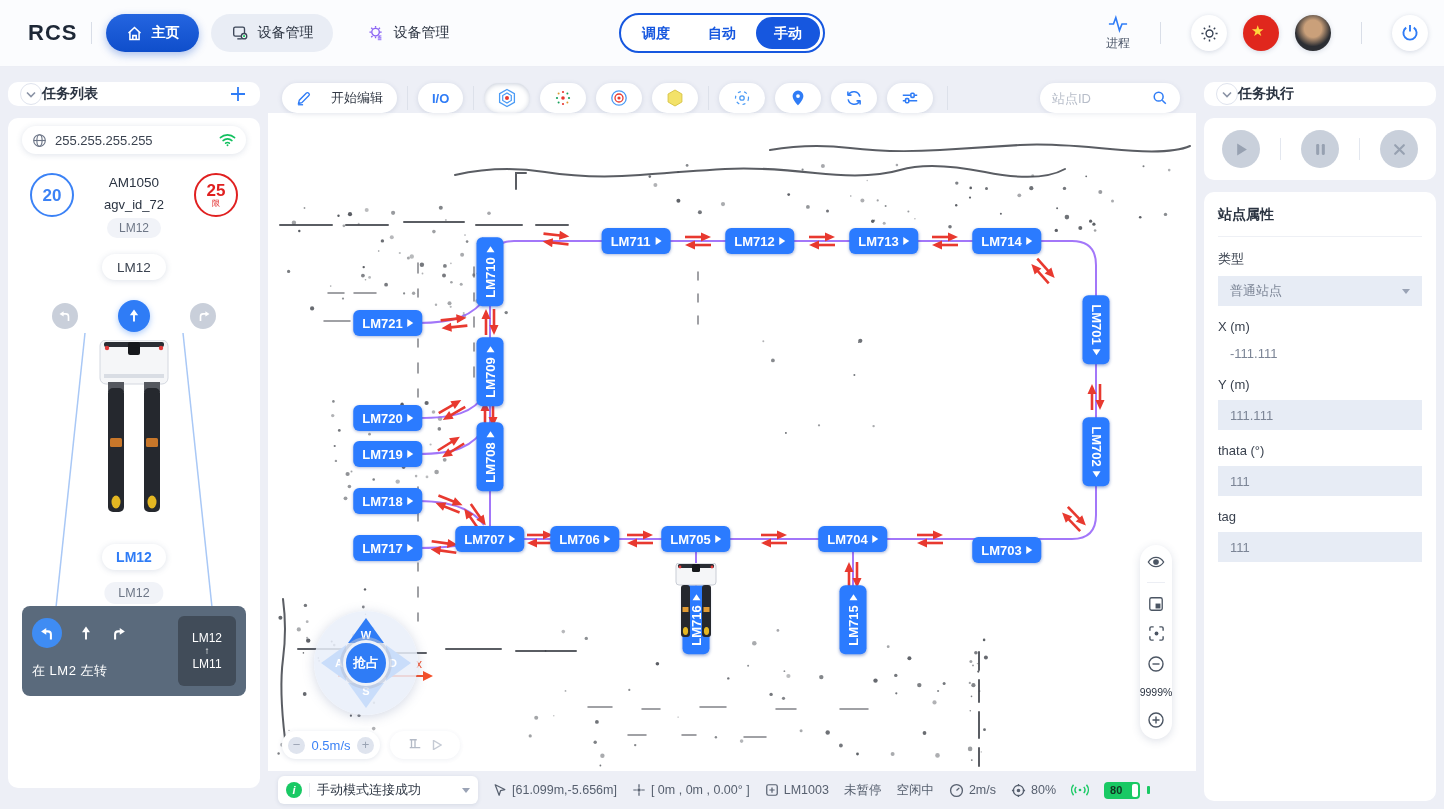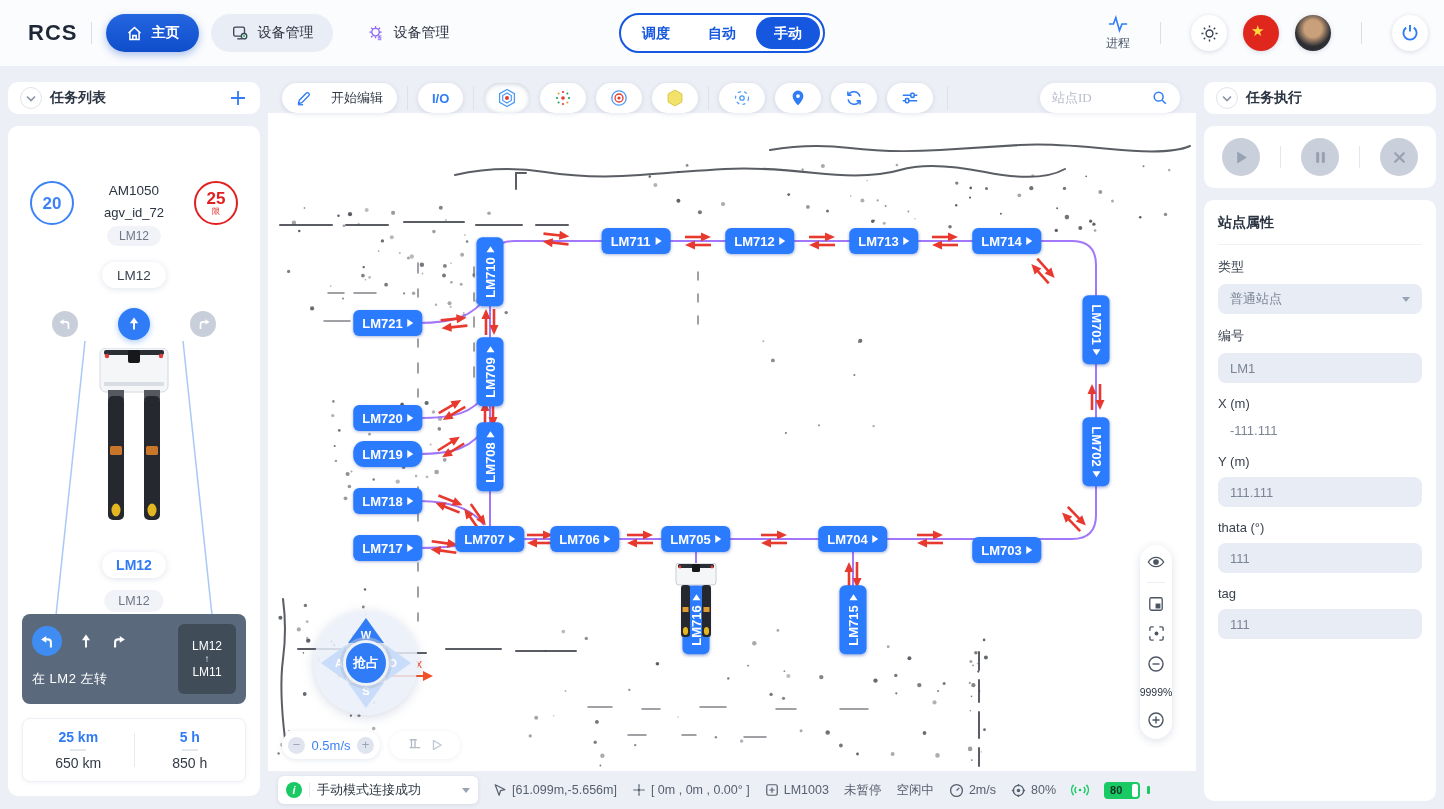--- a/index.html
+++ b/index.html
@@ -21,21 +21,21 @@
 .nav-right{margin-left:auto;display:flex;align-items:center;gap:16px;margin-right:16px}
 .process{display:flex;flex-direction:column;align-items:center;font-size:12px;color:#4a5568;gap:1px}
 .circle-btn{width:36px;height:36px;border-radius:50%;background:#fff;box-shadow:0 1px 5px rgba(60,80,120,.2);display:flex;align-items:center;justify-content:center;cursor:pointer;overflow:hidden}
 .flag{background:#e0271d;position:relative}
 .flag .star{color:#ffd83d;font-size:15px;position:absolute;left:8px;top:7px}
 .avatar{background:radial-gradient(circle at 50% 38%,#caa07a 0 30%,#2c2e33 62%);}
 
 
 .left-panel{position:absolute;left:0;top:67px;width:268px;bottom:0;padding:15px 8px 8px;z-index:30}
 .card{background:#fff;border-radius:10px}
-.panel-head{height:32px;display:flex;align-items:center;padding:0 12px;gap:8px}
+.panel-head{height:24px;display:flex;align-items:center;padding:0 12px;gap:0}
 .panel-head .title{font-size:14px;font-weight:700;color:#2b3442;flex:1}
 .chev-circle{width:22px;height:22px;border-radius:50%;border:1px solid #e0e4ee;display:flex;align-items:center;justify-content:center;cursor:pointer;background:#fff}
 .agv-card{position:relative;height:670px;margin-top:12px}
 .ip-pill{position:absolute;left:14px;top:8px;width:224px;height:28px;border-radius:15px;background:#fff;box-shadow:0 1px 6px rgba(80,100,140,.18);display:flex;align-items:center;padding:0 10px;gap:8px}
 .ip-text{font-size:13px;color:#3b4350;flex:1}
 .spd-circle{position:absolute;top:55px;width:44px;height:44px;border-radius:50%;border:2px solid;display:flex;flex-direction:column;align-items:center;justify-content:center;background:#fff}
 .spd-circle.cur{left:22px;border-color:#3b82f6;color:#3b82f6}
 .spd-circle.lim{left:186px;border-color:#e02020;color:#e02020}
 .spd-num{font-size:17px;font-weight:700;line-height:17px}
 .spd-suffix{font-size:8px;line-height:8px;margin-top:1px}
@@ -85,21 +85,21 @@
 .d-tri{border-left:4.5px solid transparent;border-right:4.5px solid transparent;border-top:6.5px solid #fff}
 .map-robot{position:absolute;left:428px;top:496px;transform:translateX(-50%);z-index:6}
 
 .map-toolbar{position:absolute;left:14px;right:16px;top:16px;display:flex;align-items:center;gap:10px;z-index:12}
 .tbtn{height:30px;border-radius:16px;background:#fff;box-shadow:0 1px 5px rgba(70,90,130,.16);display:flex;align-items:center;justify-content:center;padding:0 14px;font-size:13px;color:#333a46;gap:20px;cursor:pointer}
 .tbtn.io{color:#2f7cf6;font-weight:700}
 .tbtn.ic{width:46px;padding:0}
 .tbtn.selected{box-shadow:inset 0 1px 5px rgba(70,90,130,.3),0 1px 3px rgba(70,90,130,.08)}
 .tb-div{width:1px;height:24px;background:#dde1ea}
 .search-box{margin-left:auto;width:140px;height:30px;border-radius:16px;background:#fff;box-shadow:0 1px 5px rgba(70,90,130,.12);display:flex;align-items:center;padding:0 12px;gap:6px}
-.search-box input{border:0;outline:0;flex:1;min-width:0;font-size:13px;color:#3b4350;background:transparent;font-family:Liberation Serif, serif}
+.search-box input{border:0;outline:0;flex:1;min-width:0;font-size:13px;color:#3b4350;background:transparent;font-family:Liberation Sans, sans-serif}
 .search-box input::placeholder{color:#b7bdc9}
 
 .float-tools{position:absolute;right:24px;top:478px;width:32px;border-radius:16px;background:#fff;box-shadow:0 2px 8px rgba(70,90,130,.18);display:flex;flex-direction:column;align-items:center;padding:10px 0;gap:13px;z-index:12}
 .ft-sep{width:18px;height:1px;background:#eceef4}
 .zoom-label{font-size:10.5px;color:#2b3442;white-space:nowrap}
 .ft-ic{cursor:pointer;display:flex}
 
 .joy{position:absolute;left:46px;top:544px;width:104px;height:104px;border-radius:50%;background:rgba(233,238,249,.85);box-shadow:0 2px 12px rgba(100,120,160,.28);z-index:11}
 .tri-btn{position:absolute;display:flex;justify-content:center;color:#fff;font-size:11px;font-weight:700;cursor:pointer}
 .tri-btn.t{left:34px;top:7px;width:36px;height:25px;clip-path:polygon(50% 0,100% 100%,0 100%);background:#2f7cf6;align-items:flex-end;padding-bottom:2px}
@@ -129,21 +129,21 @@
 
 
 .right-panel{position:absolute;right:0;top:67px;width:248px;bottom:0;padding:15px 8px 8px;display:flex;flex-direction:column;z-index:30}
 .exec-card{margin-top:12px;height:62px;display:flex;align-items:center;justify-content:center;gap:20px}
 .exec-btn{width:38px;height:38px;border-radius:50%;background:#c9d0db;display:flex;align-items:center;justify-content:center;cursor:pointer}
 .exec-sep{width:1px;height:22px;background:#e3e7ef}
 .props-card{margin-top:12px;flex:1;padding:14px 14px 10px;overflow:hidden}
 .props-title{font-size:14px;font-weight:700;color:#2b3442}
 .props-hr{height:1px;background:#eef0f5;margin:12px 0 2px}
 .field label{display:block;font-size:13px;color:#39414e;margin:13px 0 8px}
-.ctrl{height:30px;border-radius:8px;background:#e7ecf5;color:#7c8596;font-size:13px;display:flex;align-items:center;padding:0 12px}
+.ctrl{height:30px;border-radius:0;background:#e7ecf5;color:#7c8596;font-size:13px;display:flex;align-items:center;padding:0 12px}
 .ctrl.select{justify-content:space-between;cursor:pointer}
 .ctrl.plain{background:transparent;padding:0 12px;height:22px}
 .ctrl input{border:0;outline:0;background:transparent;width:100%;font-size:13px;color:#7c8596;font-family:inherit}
 </style>
 </head>
 <body>
 
 <div class="navbar">
   <div class="logo">RCS</div>
   <div class="vdiv"></div>
@@ -232,20 +232,38 @@
           <path d="M10 3v14M3 10h14"></path>
         </svg>
       </span>
   </div>
 
   <div class="card agv-card">
     <svg class="guide-svg" width="252" height="670">
       <line x1="77" y1="215" x2="40" y2="565" stroke="#a9c8f6" stroke-width="1.5"></line>
       <line x1="175" y1="215" x2="212" y2="565" stroke="#a9c8f6" stroke-width="1.5"></line>
     </svg>
+    <div class="ip-pill">
+      <span>
+          <svg width="15" height="15" viewBox="0 0 16 16" fill="none" stroke="#6b7486" stroke-width="1.2">
+            <circle cx="8" cy="8" r="6.2"></circle>
+            <ellipse cx="8" cy="8" rx="2.8" ry="6.2"></ellipse>
+            <path d="M1.8 8h12.4"></path>
+          </svg>
+        </span>
+      <span class="ip-text">255.255.255.255</span>
+      <span>
+          <svg width="17" height="14" viewBox="0 0 18 14" fill="none" stroke="#12c05f" stroke-width="1.7" stroke-linecap="round">
+            <path d="M1.5 4.5a11 11 0 0 1 15 0"></path>
+            <path d="M4.3 7.6a7 7 0 0 1 9.4 0"></path>
+            <path d="M7 10.4a3.2 3.2 0 0 1 4 0"></path>
+            <circle cx="9" cy="12.6" r="1" fill="#12c05f" stroke="none"></circle>
+          </svg>
+        </span>
+    </div>
 
     <div class="spd-circle cur">
       <span class="spd-num">20</span>
     </div>
     <div class="spd-circle lim">
       <span class="spd-num">25</span>
       <span class="spd-suffix">限</span>
     </div>
     <div class="agv-meta">
       <div class="m1">AM1050</div>
@@ -319,33 +337,20 @@
         </div>
         <div class="hint-text">在 LM2 左转</div>
       </div>
       <div class="route-box">
         <span>LM12</span>
         <span class="arr">↑</span>
         <span>LM11</span>
       </div>
     </div>
 
-    <div class="stats-card">
-      <div class="stat">
-        <div class="v">25 km</div>
-        <div class="tick"></div>
-        <div class="t">650 km</div>
-      </div>
-      <div class="stat-div"></div>
-      <div class="stat">
-        <div class="v">5 h</div>
-        <div class="tick"></div>
-        <div class="t">850 h</div>
-      </div>
-    </div>
   </div>
 </div>
 
 <div class="center">
   <div class="top-strip"></div>
   <div class="bottom-strip"></div>
 
   <svg class="map-bg" width="928" height="742">
     <g id="walls">
       <path class="wall" d="M502 83 q40 -7 80 -2 t90 2 t80 -5 t90 4 t80 -3"></path>
@@ -800,21 +805,21 @@
         <i class="tri h-tri"></i>
       </div>
       <div class="station h" style="left: 120px; top: 256px;">
         <span class="st-label">LM721</span>
         <i class="tri h-tri"></i>
       </div>
       <div class="station h" style="left: 120px; top: 351px;">
         <span class="st-label">LM720</span>
         <i class="tri h-tri"></i>
       </div>
-      <div class="station h" style="left: 120px; top: 387px; border-radius: 11px;">
+      <div class="station h" style="left: 120px; top: 387px;">
         <span class="st-label">LM719</span>
         <i class="tri h-tri"></i>
       </div>
       <div class="station h" style="left: 120px; top: 434px;">
         <span class="st-label">LM718</span>
         <i class="tri h-tri"></i>
       </div>
       <div class="station h" style="left: 120px; top: 481px;">
         <span class="st-label">LM717</span>
         <i class="tri h-tri"></i>
@@ -1165,26 +1170,20 @@
 
   <div class="card props-card">
     <div class="props-title">站点属性</div>
     <div class="props-hr"></div>
     <div>
         <div class="field">
           <label>类型</label>
           <div class="ctrl select">
             <span>普通站点</span>
             <span class="caret"></span>
-          </div>
-        </div>
-        <div class="field">
-          <label>编号</label>
-          <div class="ctrl">
-            <input value="LM1" style="">
           </div>
         </div>
         <div class="field">
           <label>X (m)</label>
           <div class="ctrl plain">-111.111</div>
         </div>
         <div class="field">
           <label>Y (m)</label>
           <div class="ctrl">
             <input value="111.111" style="">

